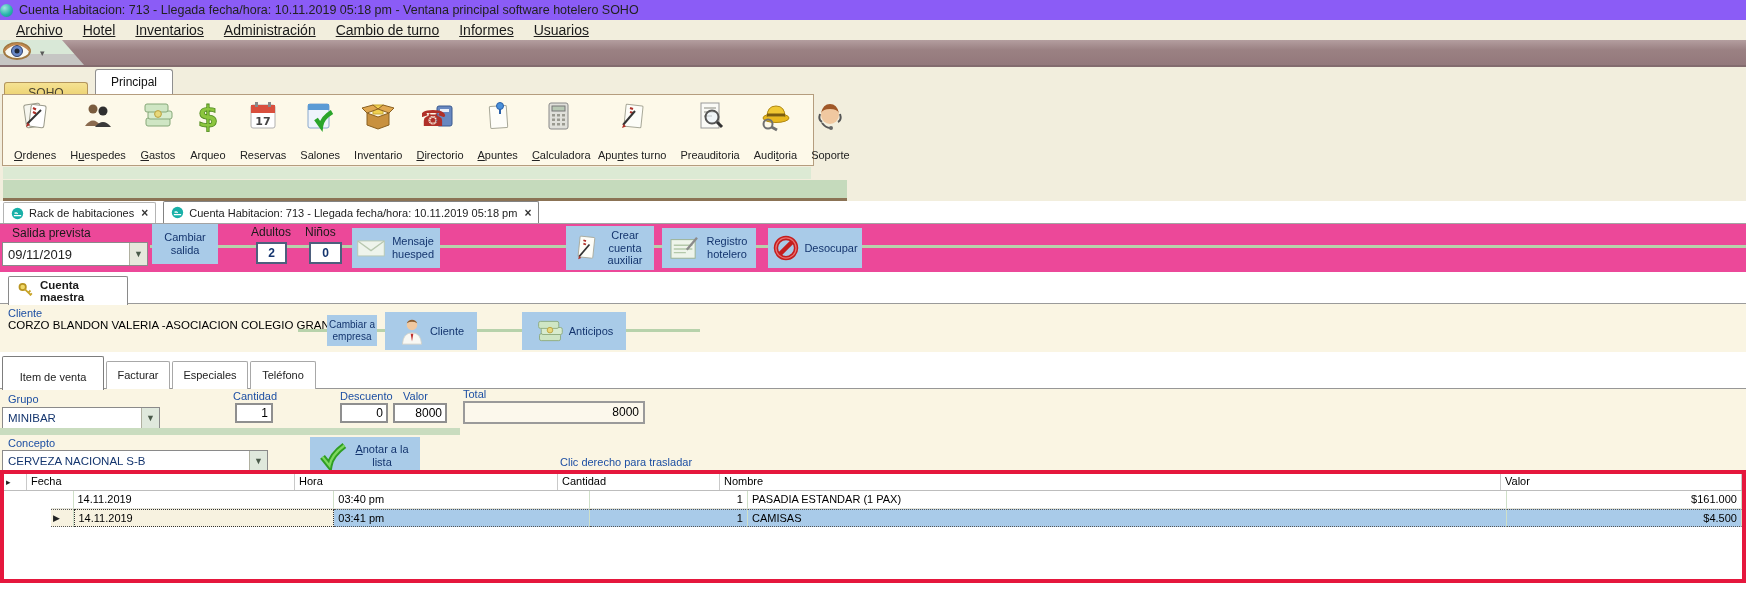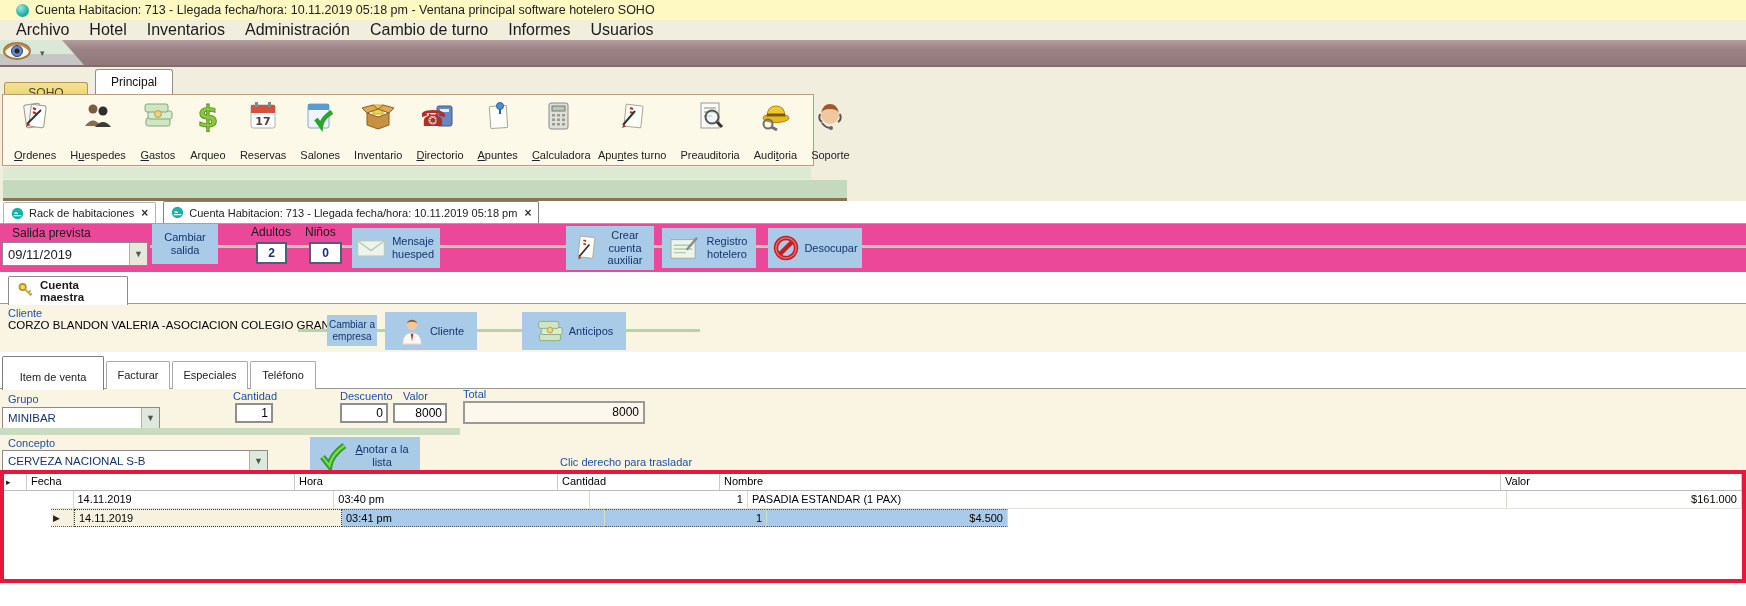--- a/index.html
+++ b/index.html
@@ -1,24 +1,24 @@
 <!DOCTYPE html>
 <html><head>
 <meta charset="utf-8">
 <style>
   html,body{margin:0;padding:0;background:#fff;}
   .screen{position:relative;width:1746px;height:606px;background:#ffffff;overflow:hidden;
           font-family:"Liberation Sans",sans-serif;color:#1a1a1a;}
   .band{position:absolute;left:0;width:1746px;}
   
-  .titlebar{top:0;height:20px;background:#fef9c3;display:flex;align-items:center;gap:6px;padding-left:16px;box-sizing:border-box;}
+  .titlebar{top:0;height:20px;background:#8b5cf6;display:flex;align-items:center;gap:6px;padding-left:0;box-sizing:border-box;}
   .app-ball{width:13px;height:13px;border-radius:50%;background:radial-gradient(circle at 35% 30%,#9fe6e0,#2ab5ac 55%,#0e8a84);flex:0 0 auto;}
   .title-text{font-size:12.5px;color:#222;}
   .menubar{top:20px;height:20px;background:#f2eedd;display:flex;align-items:center;padding-left:6px;box-sizing:border-box;}
-  .menu-item{font-size:16px;padding:0 10px;cursor:default;}
+  .menu-item{font-size:14px;padding:0 10px;cursor:default;text-decoration:underline;}
   
   .mauve{top:40px;height:27px;background:linear-gradient(#b49e9f,#9b8183 40%,#93787b);border-bottom:2px solid #836b6e;box-sizing:border-box;}
   .quickaccess{position:absolute;left:0;top:40px;width:86px;height:25px;
      background:linear-gradient(#d9e8d7 0 55%,#c6c6c4 55% 100%);
      clip-path:polygon(0 0,62px 0,84px 100%,0 100%);display:flex;align-items:center;}
   .qa-eye{margin-left:2px;}
   .qa-chev{font-size:9px;color:#5a5a5a;margin-left:8px;}
   
   .ribbonrow{top:67px;height:27px;background:#f2eedd;}
   .rtab{position:absolute;box-sizing:border-box;text-align:center;font-size:12px;}
@@ -466,17 +466,18 @@
         <div class="g-cell " style="width: 263px;">03:40 pm</div>
         <div class="g-cell g-right" style="width: 162px;">1</div>
         <div class="g-cell " style="width: 781px;">PASADIA ESTANDAR (1 PAX)</div>
         <div class="g-cell g-right" style="width: 241px;">$161.000</div>
       </div>
       <div class="grid-row selected">
         <div class="g-cell marker markercell" style="width: 23px;">▶</div>
         <div class="g-cell  focuscell" style="width: 268px;">14.11.2019</div>
         <div class="g-cell " style="width: 263px;">03:41 pm</div>
         <div class="g-cell g-right" style="width: 162px;">1</div>
+        <div class="g-cell " style="width: 781px;">CAMISAS</div>
         <div class="g-cell g-right" style="width: 241px;">$4.500</div>
       </div>
     </div>
 
 </div>
 
 </body></html>

